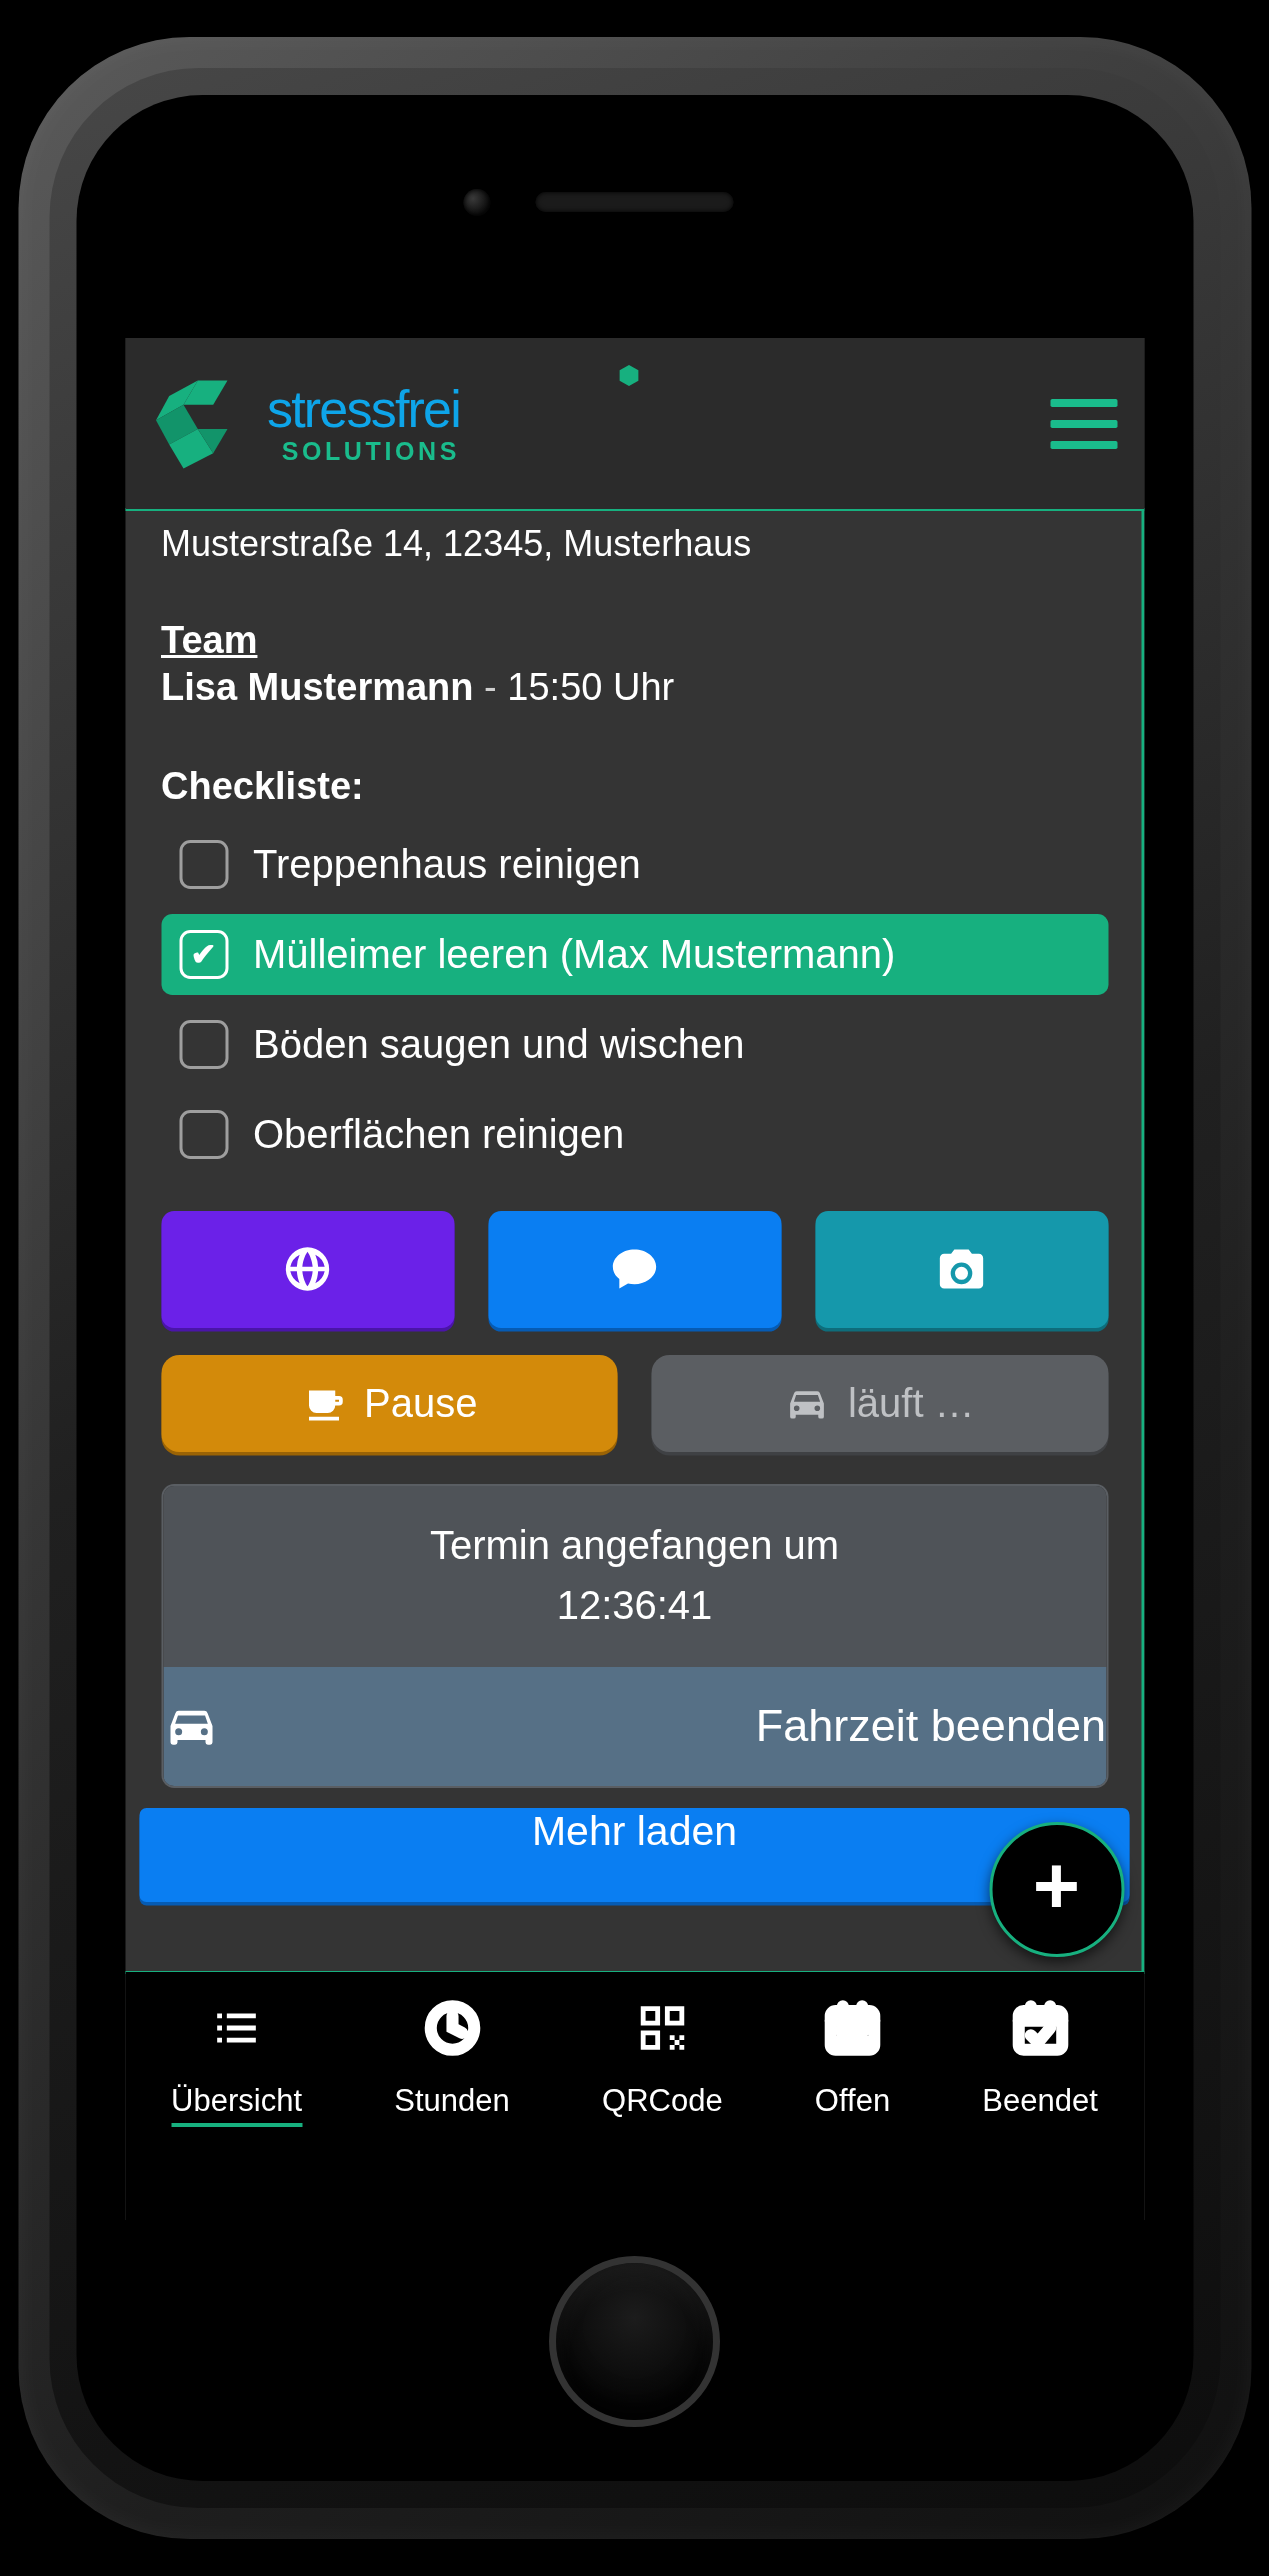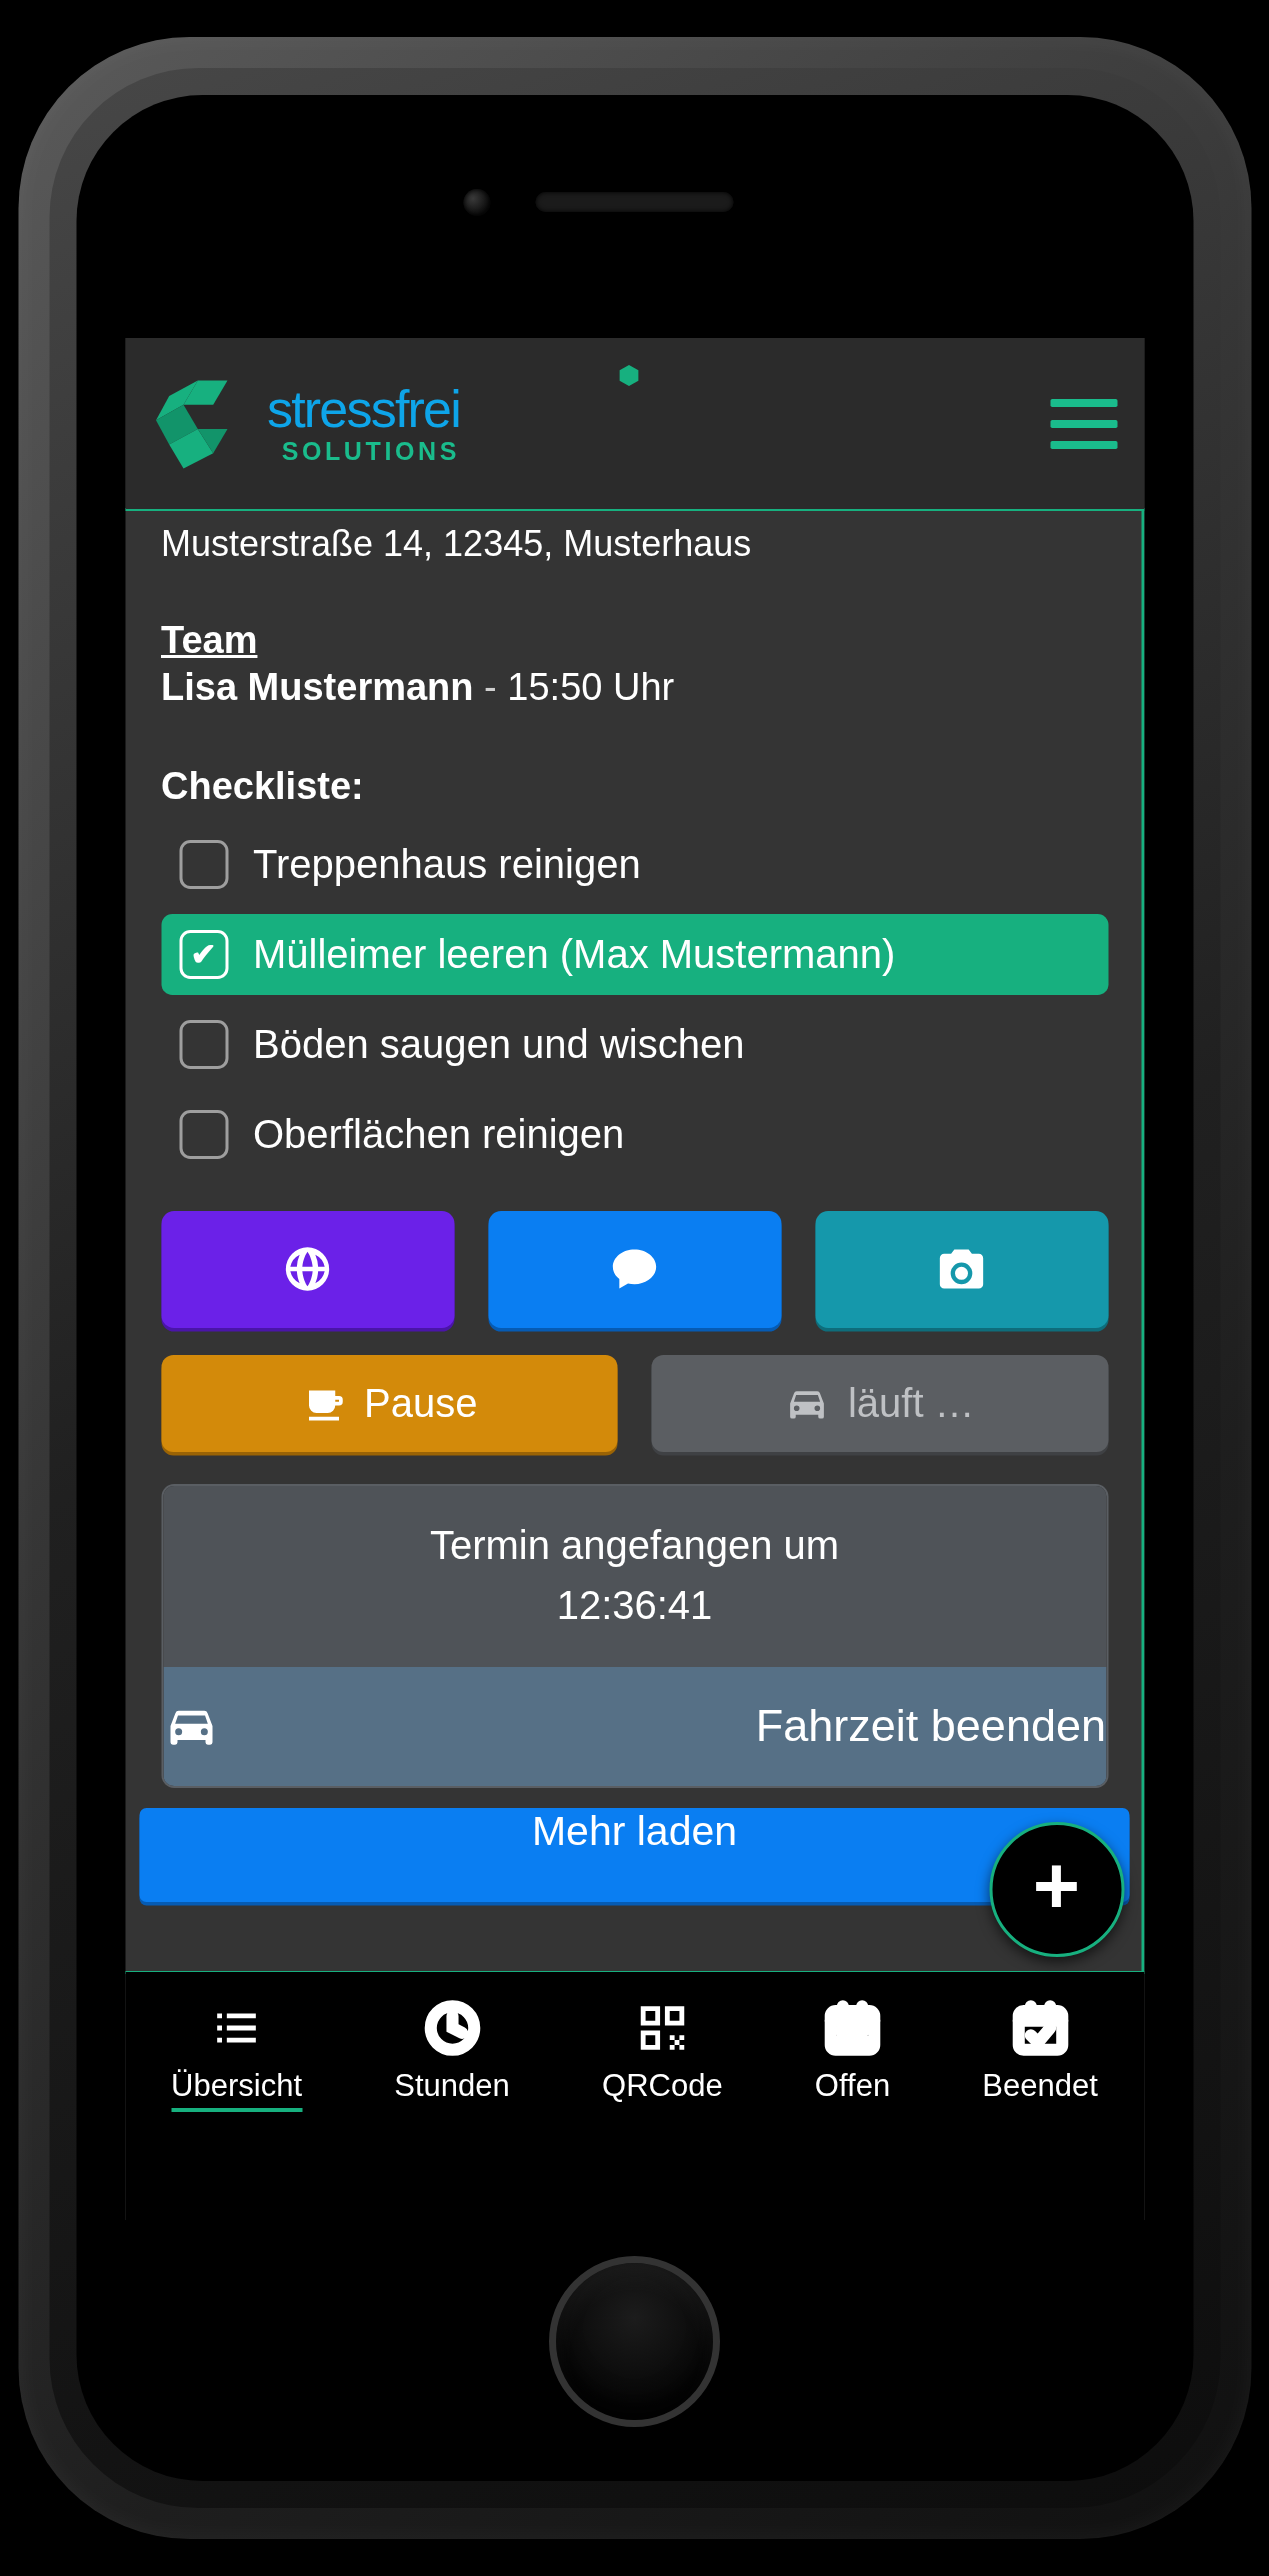--- a/index.html
+++ b/index.html
@@ -108,21 +108,21 @@
     flex: 1; height: 117px; border-radius: 12.6px; display: flex; align-items: center; justify-content: center;
     cursor: pointer;
   }
   .iconbtn svg { width: 52px; height: 52px; fill: #fff; }
   .c-purple { background: #6b21e8; box-shadow: 0 3.6px 0 #4a15a8; }
   .c-blue   { background: #0a7ef2; box-shadow: 0 3.6px 0 #065bb3; }
   .c-teal   { background: #1598ab; box-shadow: 0 3.6px 0 #0e6d7b; }
 
   .row2 { display: flex; gap: 34px; margin-top: 27px; }
   .btn {
-    flex: 1; height: 97px; border-radius: 12px; display: flex; align-items: center; justify-content: center; gap: 18px;
+    flex: 1; height: 97px; border-radius: 18px; display: flex; align-items: center; justify-content: center; gap: 18px;
     font-size: 40px; font-weight: 500; color: #fff; cursor: pointer;
   }
   .c-orange { background: #d38a0a; box-shadow: 0 3.6px 0 #9a6305; }
   .c-gray   { background: #5b5e62; color: #bfc1c4; box-shadow: 0 3.6px 0 #3f4144; }
   .btn svg { width: 45px; height: 45px; fill: currentColor; }
 
   
   .panel {
     margin-top: 32px; border: 2.7px solid #5a5e63; border-radius: 12.6px; overflow: hidden;
   }
@@ -154,21 +154,21 @@
     position: absolute; top: 32px; right: 32px; width: 90px; height: 90px; border-radius: 12.6px;
     background: #d39a0a; z-index: 10; display: flex; align-items: center; justify-content: center; opacity: .55;
   }
   .edit-badge svg { width: 45px; height: 45px; fill: #3a2a00; }
 
   
   .nav {
     position: absolute; left: 0; right: 0; bottom: 0; height: 248px; background: #000;
     display: flex; justify-content: space-around; align-items: flex-start; padding-top: 27px; z-index: 40;
   }
-  .nav-item { display: flex; flex-direction: column; align-items: center; gap: 11px; color: #fff; cursor: pointer; }
+  .nav-item { display: flex; flex-direction: column; align-items: center; gap: 26px; color: #fff; cursor: pointer; }
   .nav-item svg { width: 58px; height: 58px; fill: none; stroke: #fff; stroke-width: 5; }
   .nav-item .t { font-size: 31px; }
   .nav-item.active .t { border-bottom: 4.5px solid #17b07f; padding-bottom: 3.6px; }
   .nav-item.active svg, .nav-item:first-child svg { fill: #fff; stroke: #fff; }
 </style>
 </head>
 <body>
 
 <div class="phone">
   <div class="phone-inner">

